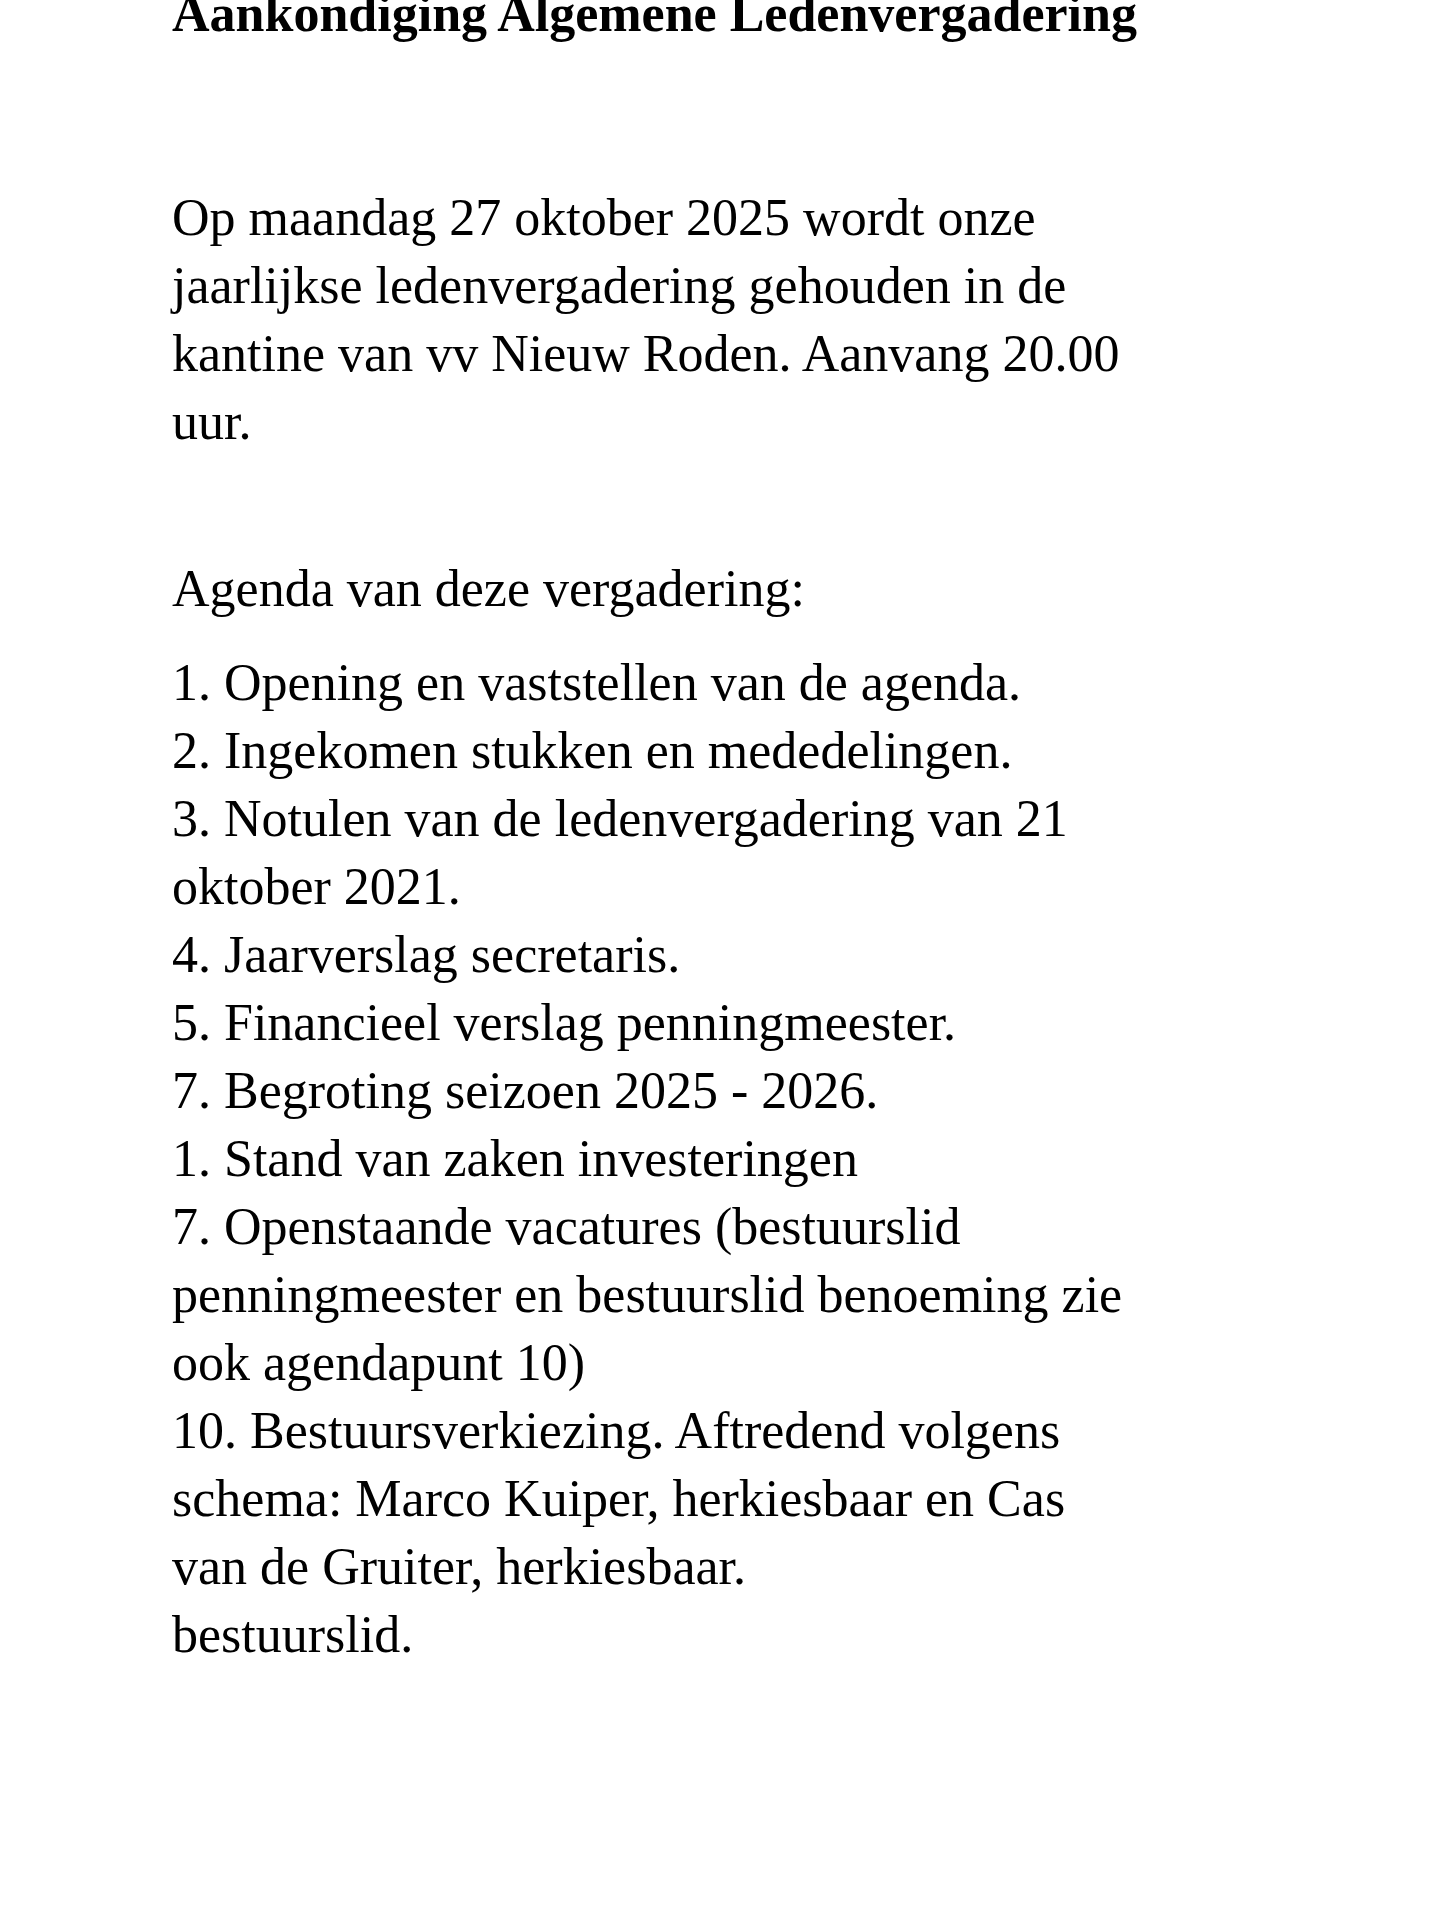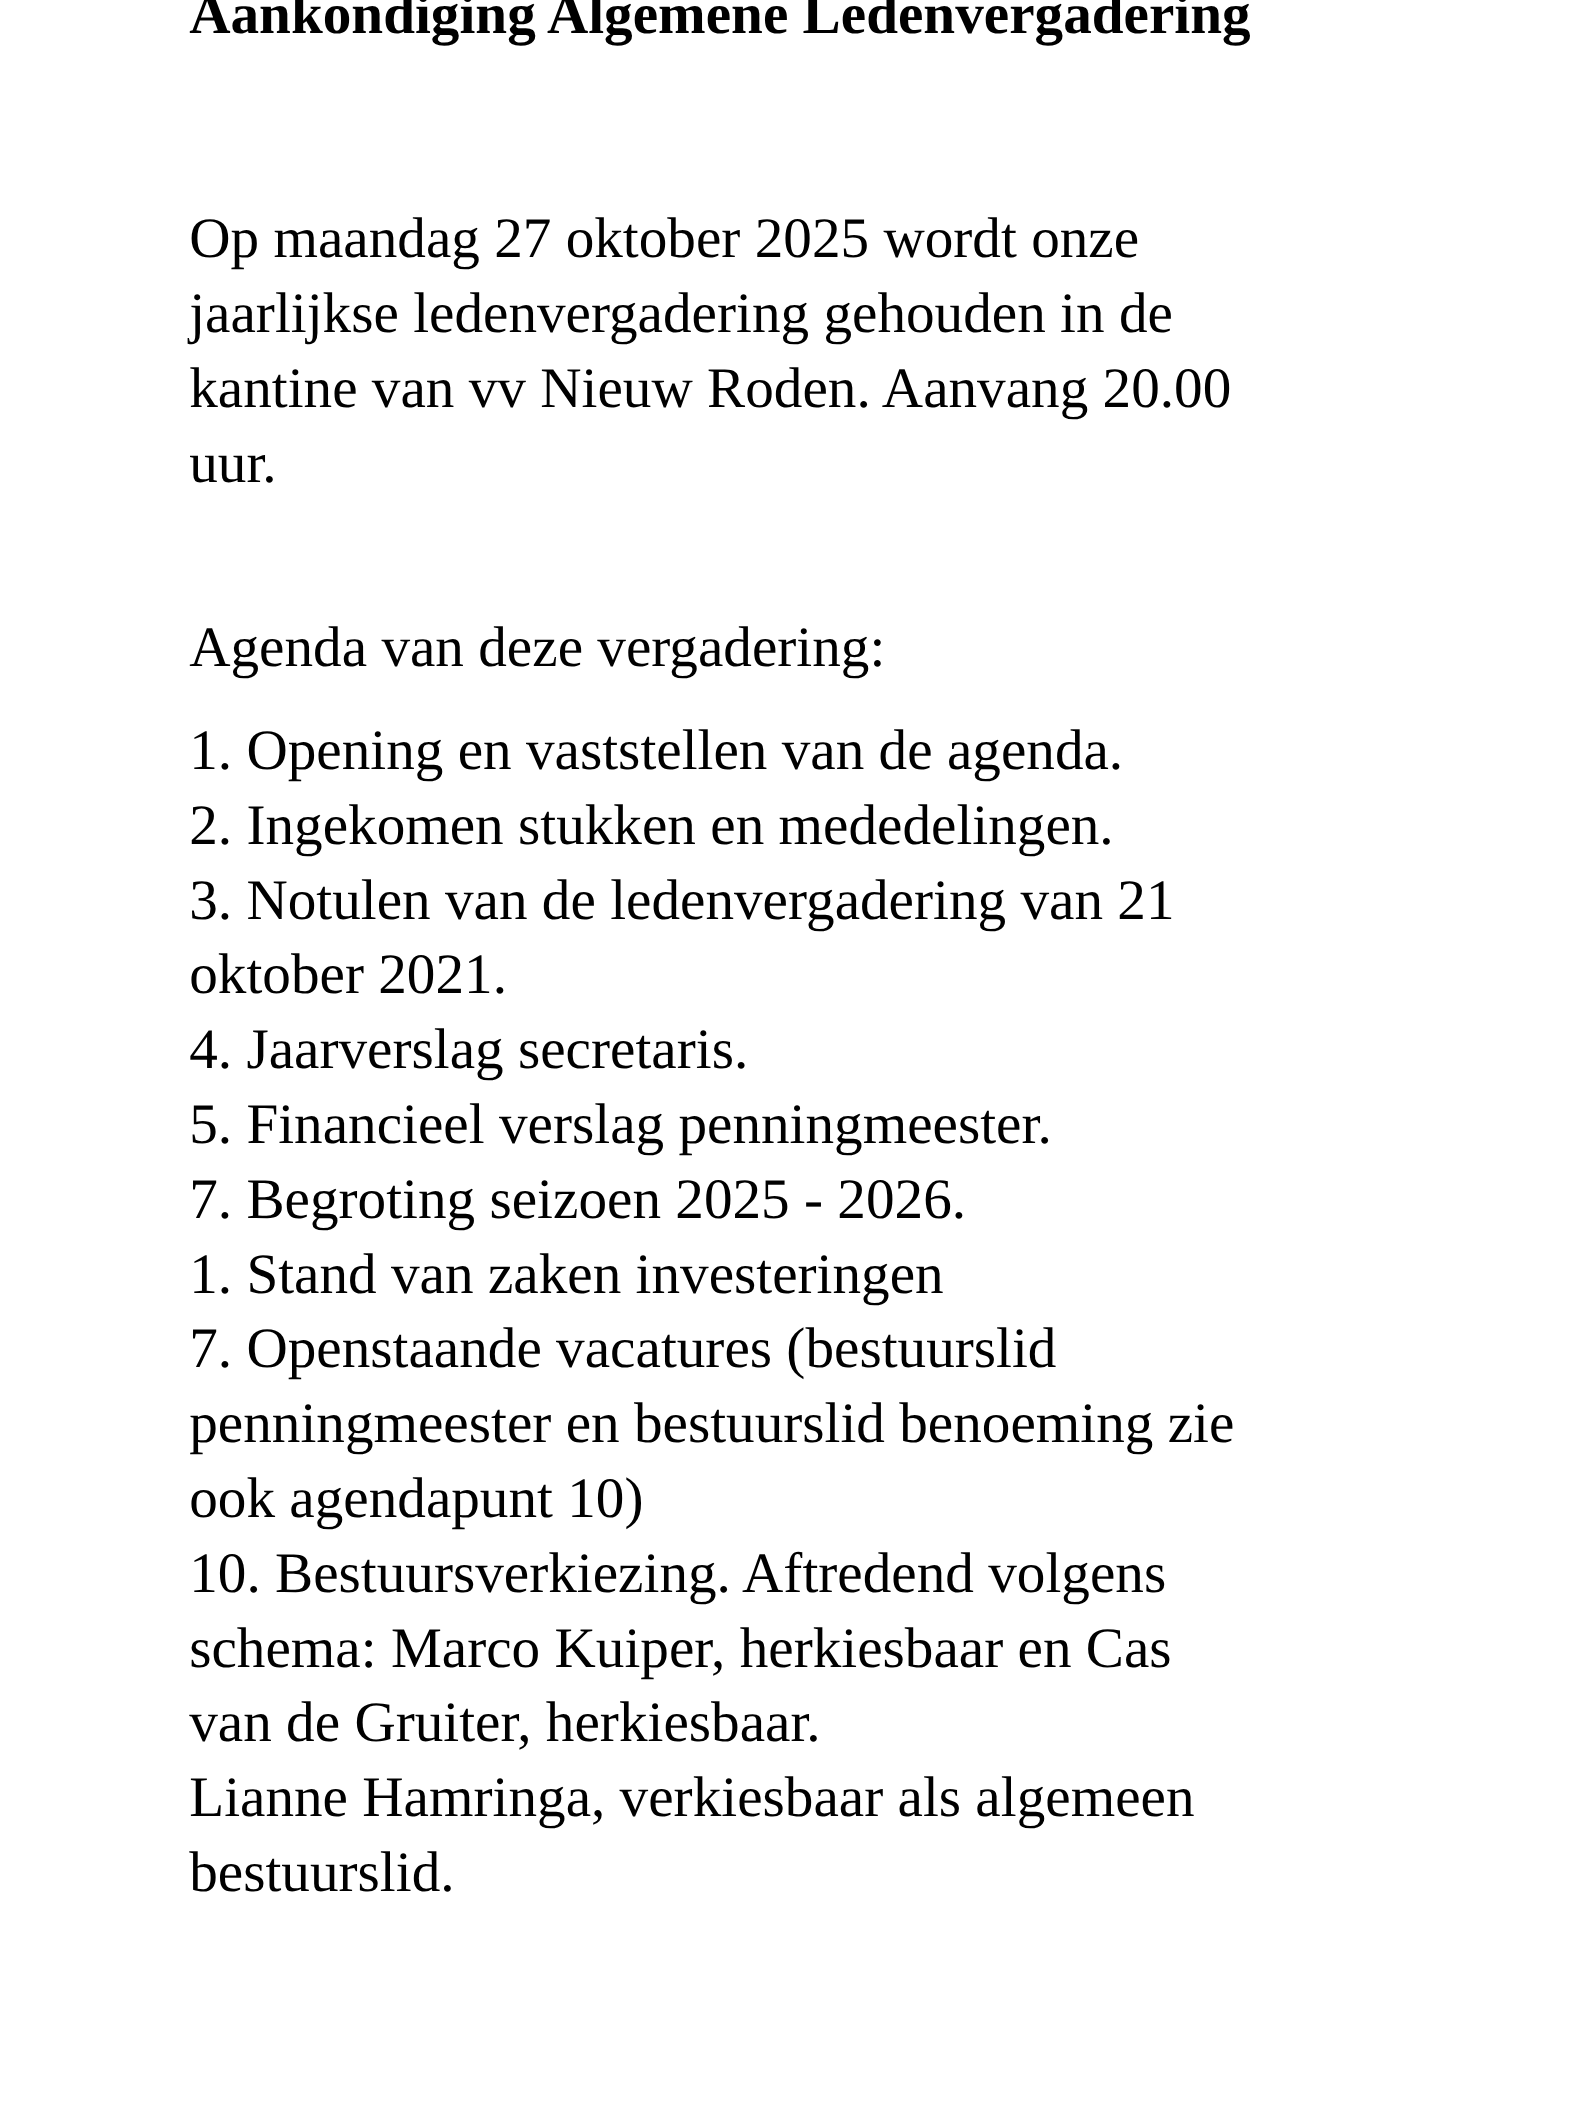--- a/index.html
+++ b/index.html
@@ -74,16 +74,15 @@
   </li>
   <li class="agenda-item">
     <span class="line">7. Openstaande vacatures (bestuurslid</span>
     <span class="line">penningmeester en bestuurslid benoeming zie</span>
     <span class="line">ook agendapunt 10)</span>
   </li>
   <li class="agenda-item">
     <span class="line">10. Bestuursverkiezing. Aftredend volgens</span>
     <span class="line">schema: Marco Kuiper, herkiesbaar en Cas</span>
     <span class="line">van de Gruiter, herkiesbaar.</span>
-    <span class="line">Lianne Hamringa, verkiesbaar als algemeen</span>
     <span class="line">bestuurslid.</span>
   </li>
 </ul>
 
 </body></html>

